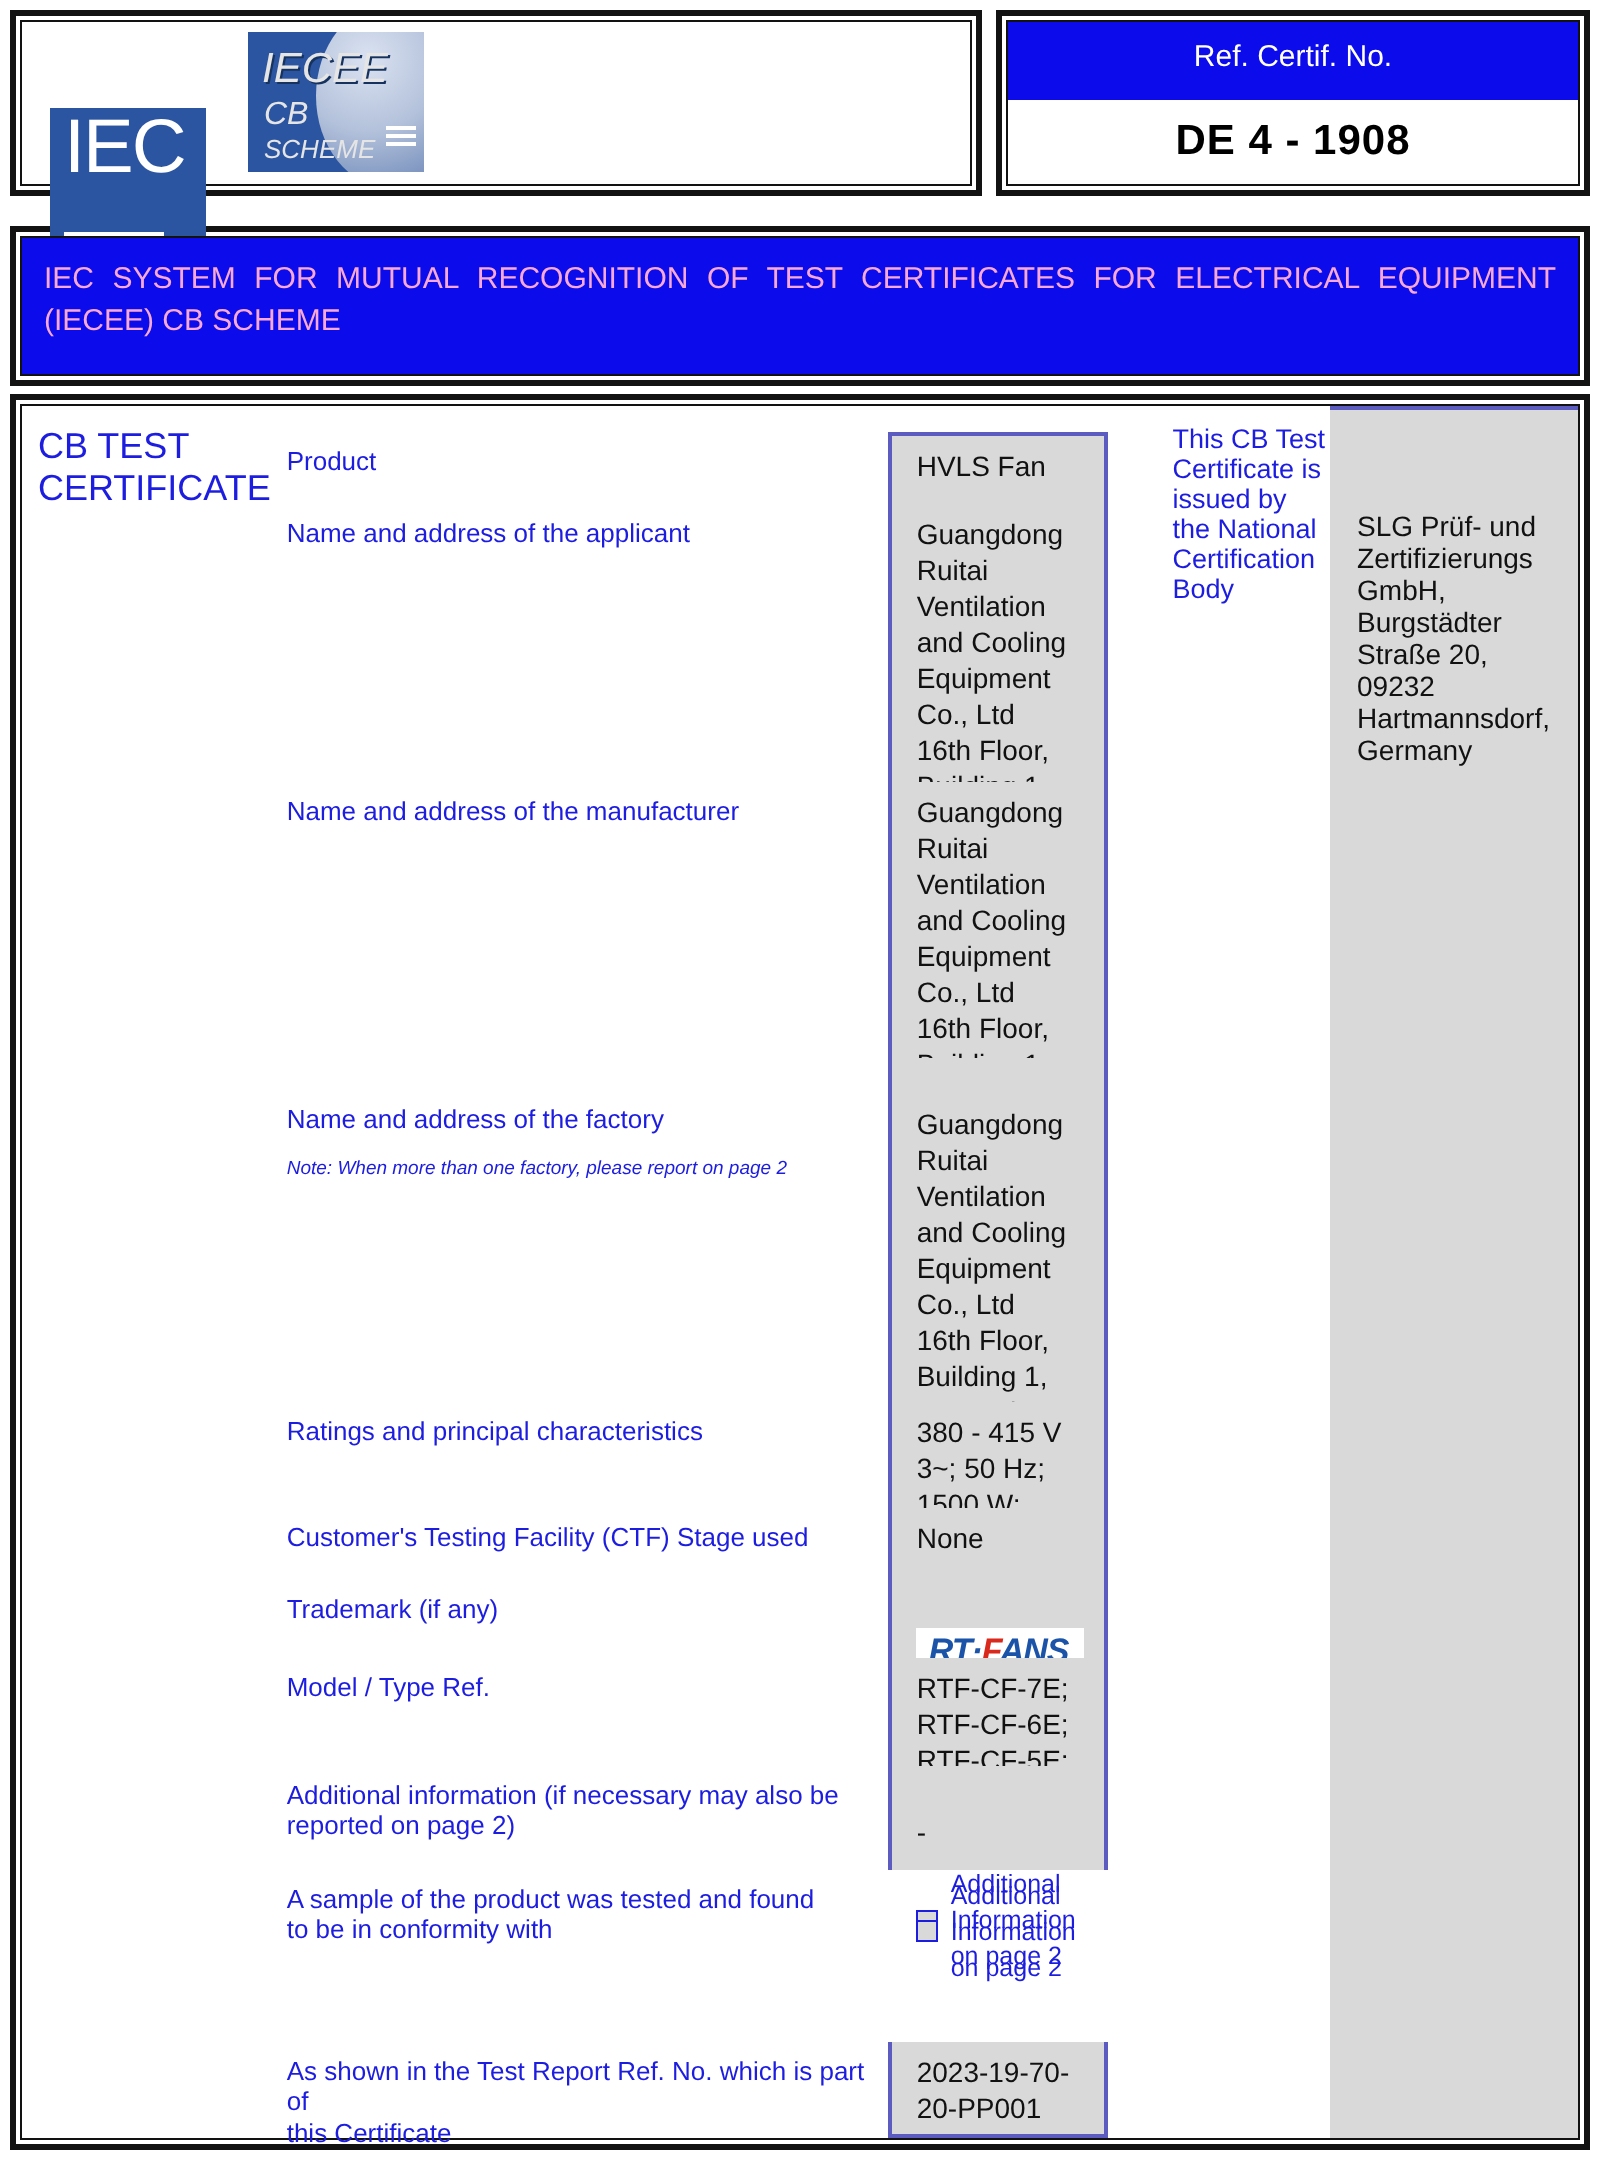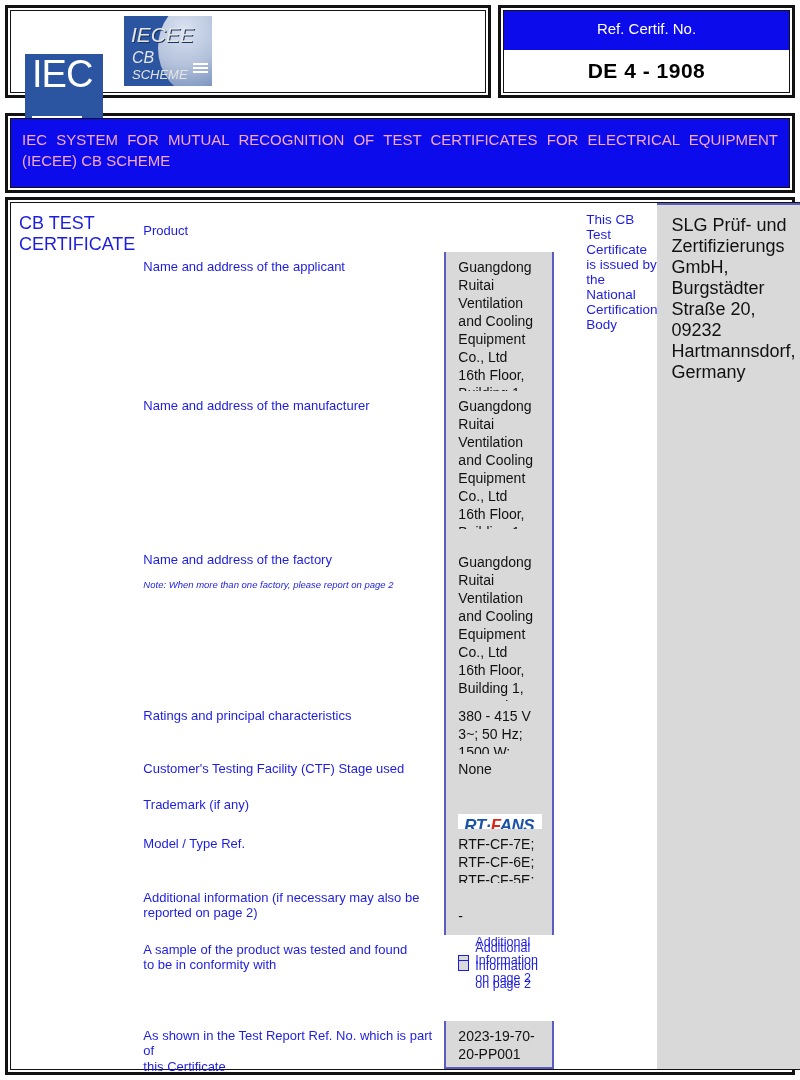--- a/index.html
+++ b/index.html
@@ -65,21 +65,21 @@
   .addl.gap { margin-top:14px; }
   .cbox { width:11px; height:11px; border:1.5px solid #1d1de0; display:inline-block; flex:none; background:#d9d9d9; }
 
   .tm-badge { display:inline-block; background:#fff; padding:1px 8px 2px 6px; font-weight:bold; font-style:italic;
               font-size:17px; letter-spacing:-.5px; line-height:22px; }
   .tm-blue { color:#1a53a8; } .tm-red { color:#d9291c; }
 
   .issued { color:#1d1de0; font-size:13.5px; margin:9px 0 8px 8px; }
 
   .footer { flex:1; border-top:2px solid #5c5cc0; background:#d9d9d9; padding:10px 14px 6px; display:flex; flex-direction:column; }
-  .ncb { font-size:18px; }
+  .ncb { font-size:14px;margin-top:40px; }
   .sigrow { margin-top:auto; position:relative; height:94px; font-size:13.5px; }
   .sig-svg { position:absolute; left:428px; bottom:6px; width:300px; height:92px; }
 </style>
 </head>
 <body>
 
 <div class="top-row">
   <div class="frame logo-box">
     <div class="frame-inner logo-inner">
       <div class="iec-sq">
@@ -120,20 +120,21 @@
 </div>
 
 <div class="frame main-box">
   <div class="frame-inner main-inner">
     <div class="title">CB TEST CERTIFICATE</div>
 
     <div class="cert-table">
 
       <div class="row r0">
         <div class="lbl-cell">Product</div>
+        <div class="val-cell">HVLS Fan</div>
       </div>
 
       <div class="row r1">
         <div class="lbl-cell">Name and address of the applicant</div>
         <div class="val-cell">Guangdong Ruitai Ventilation and Cooling Equipment Co., Ltd
 16th Floor, Building 1, Guangda We Valley Phase 3,
 No.4 Keji Road, Songshan Lake High-Tech Industrial
 Develpoment Zone, Dongguan, China</div>
       </div>
 

